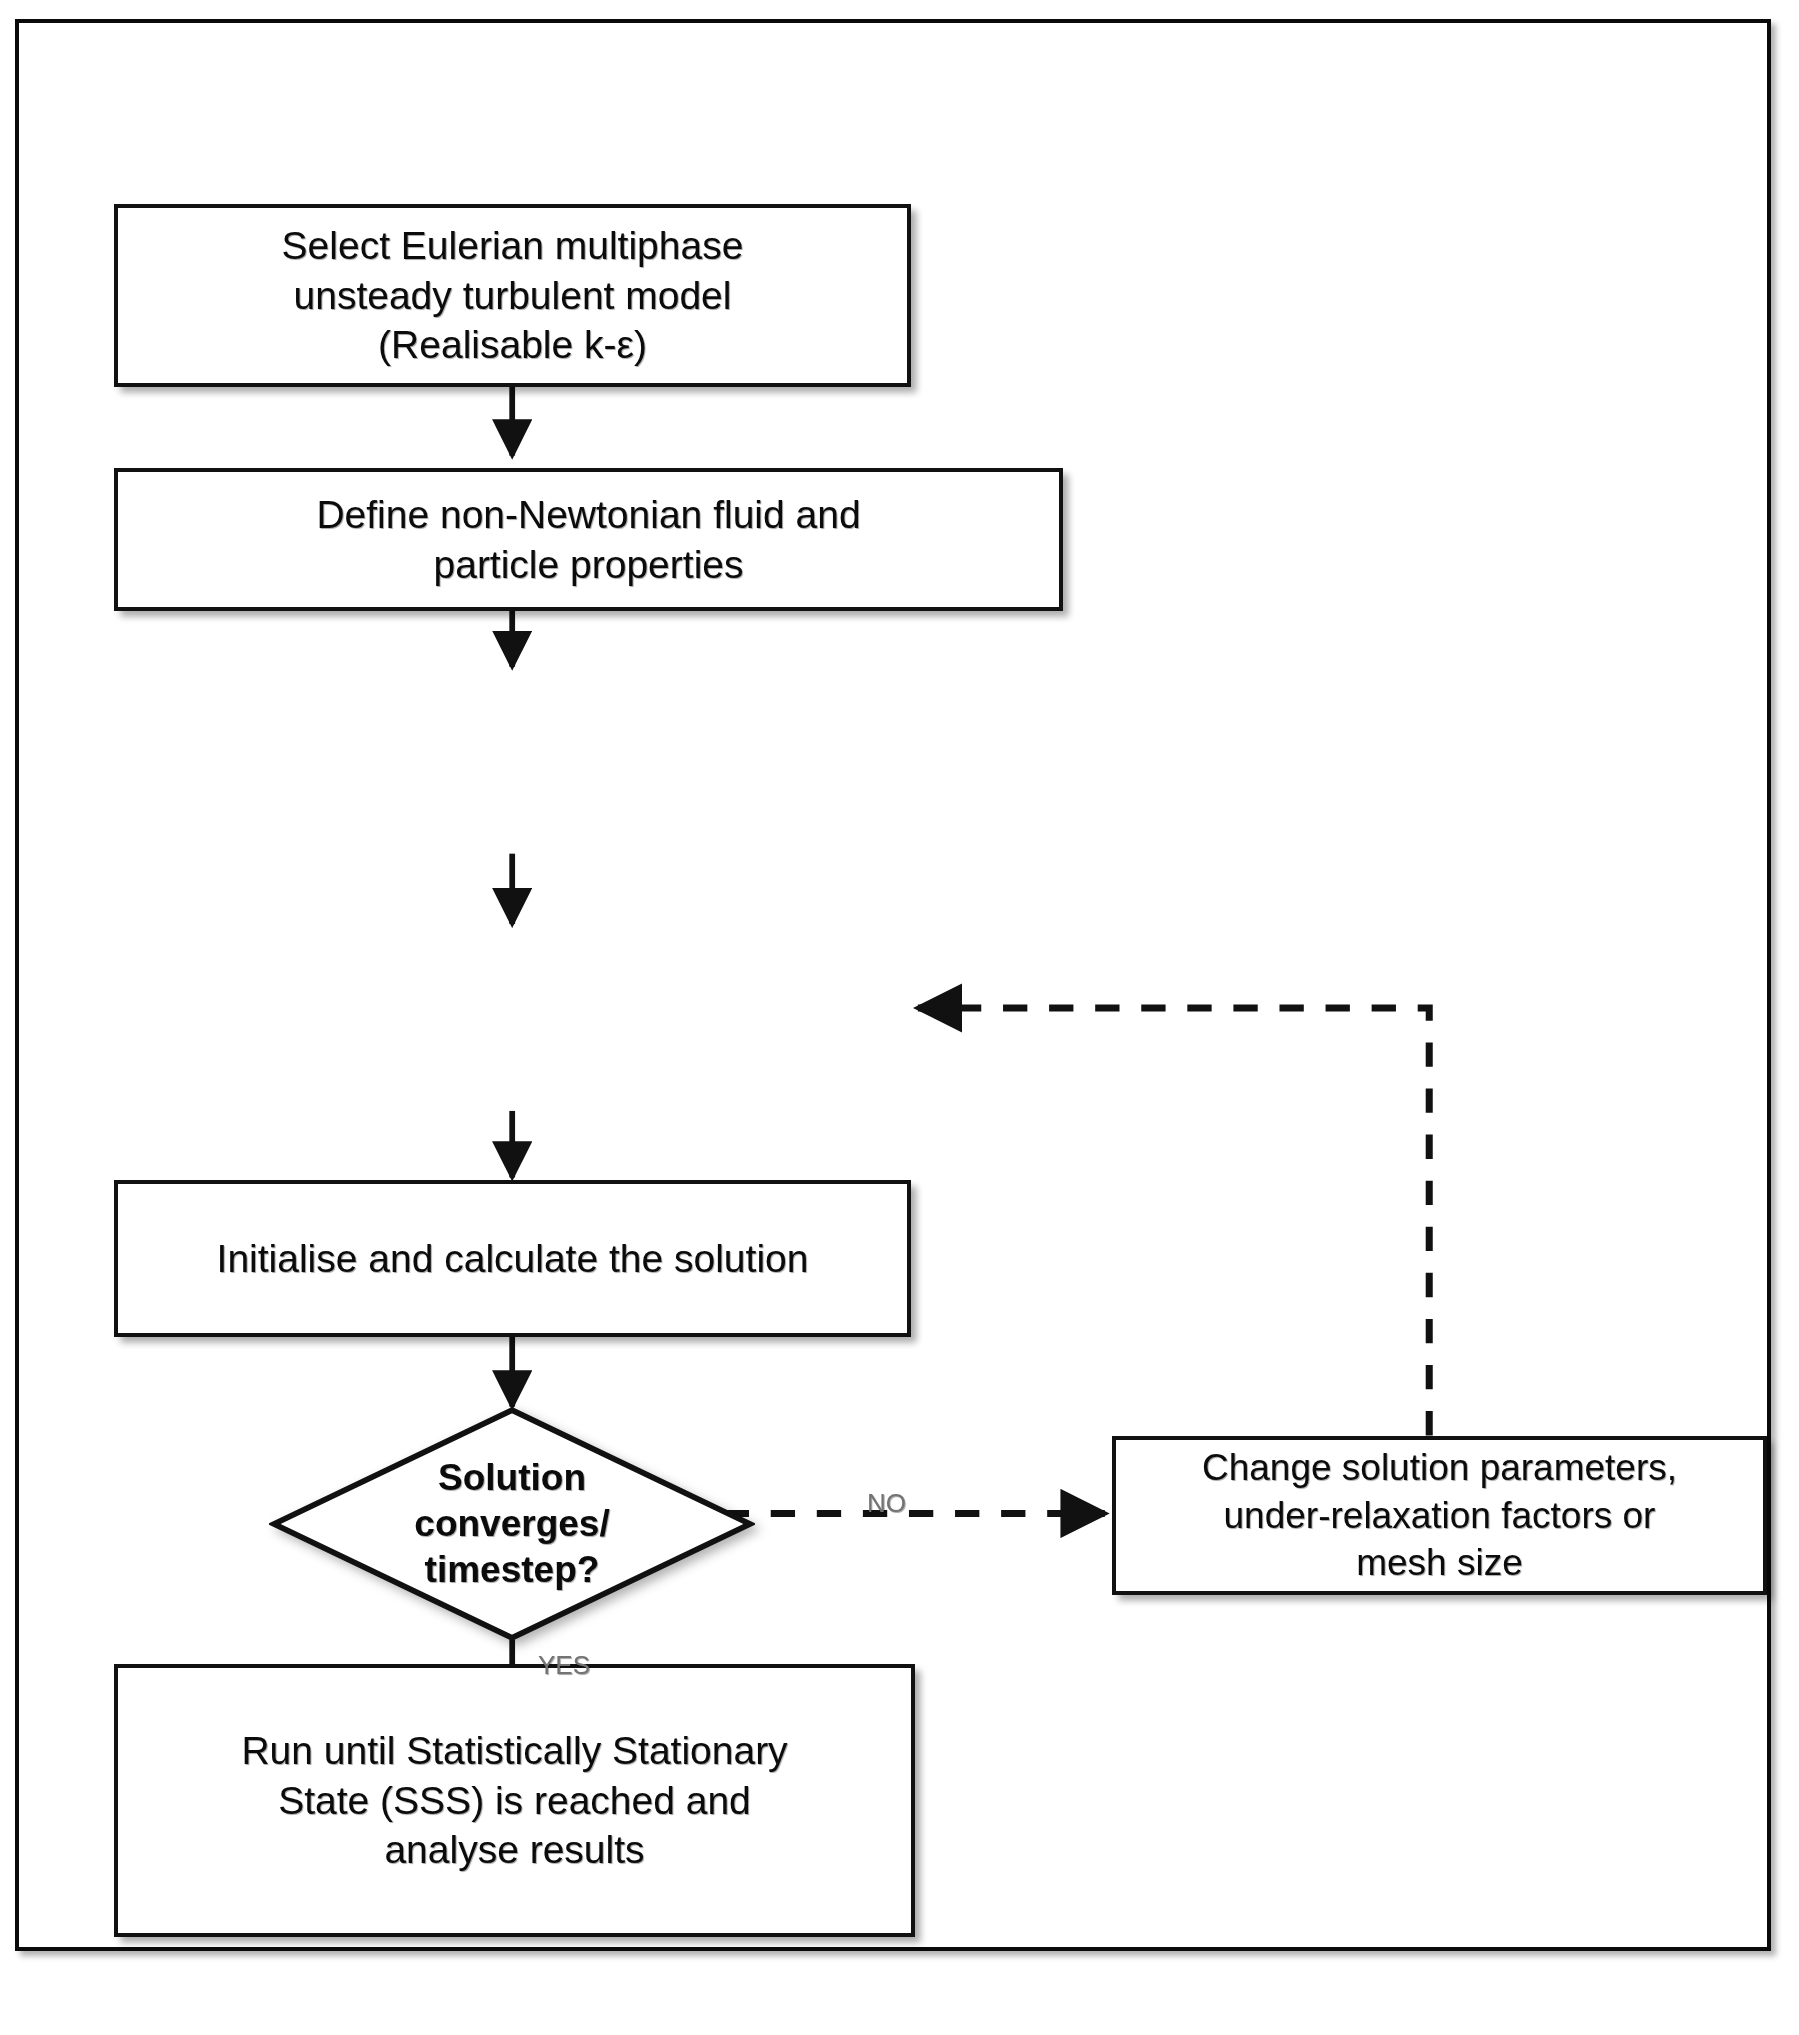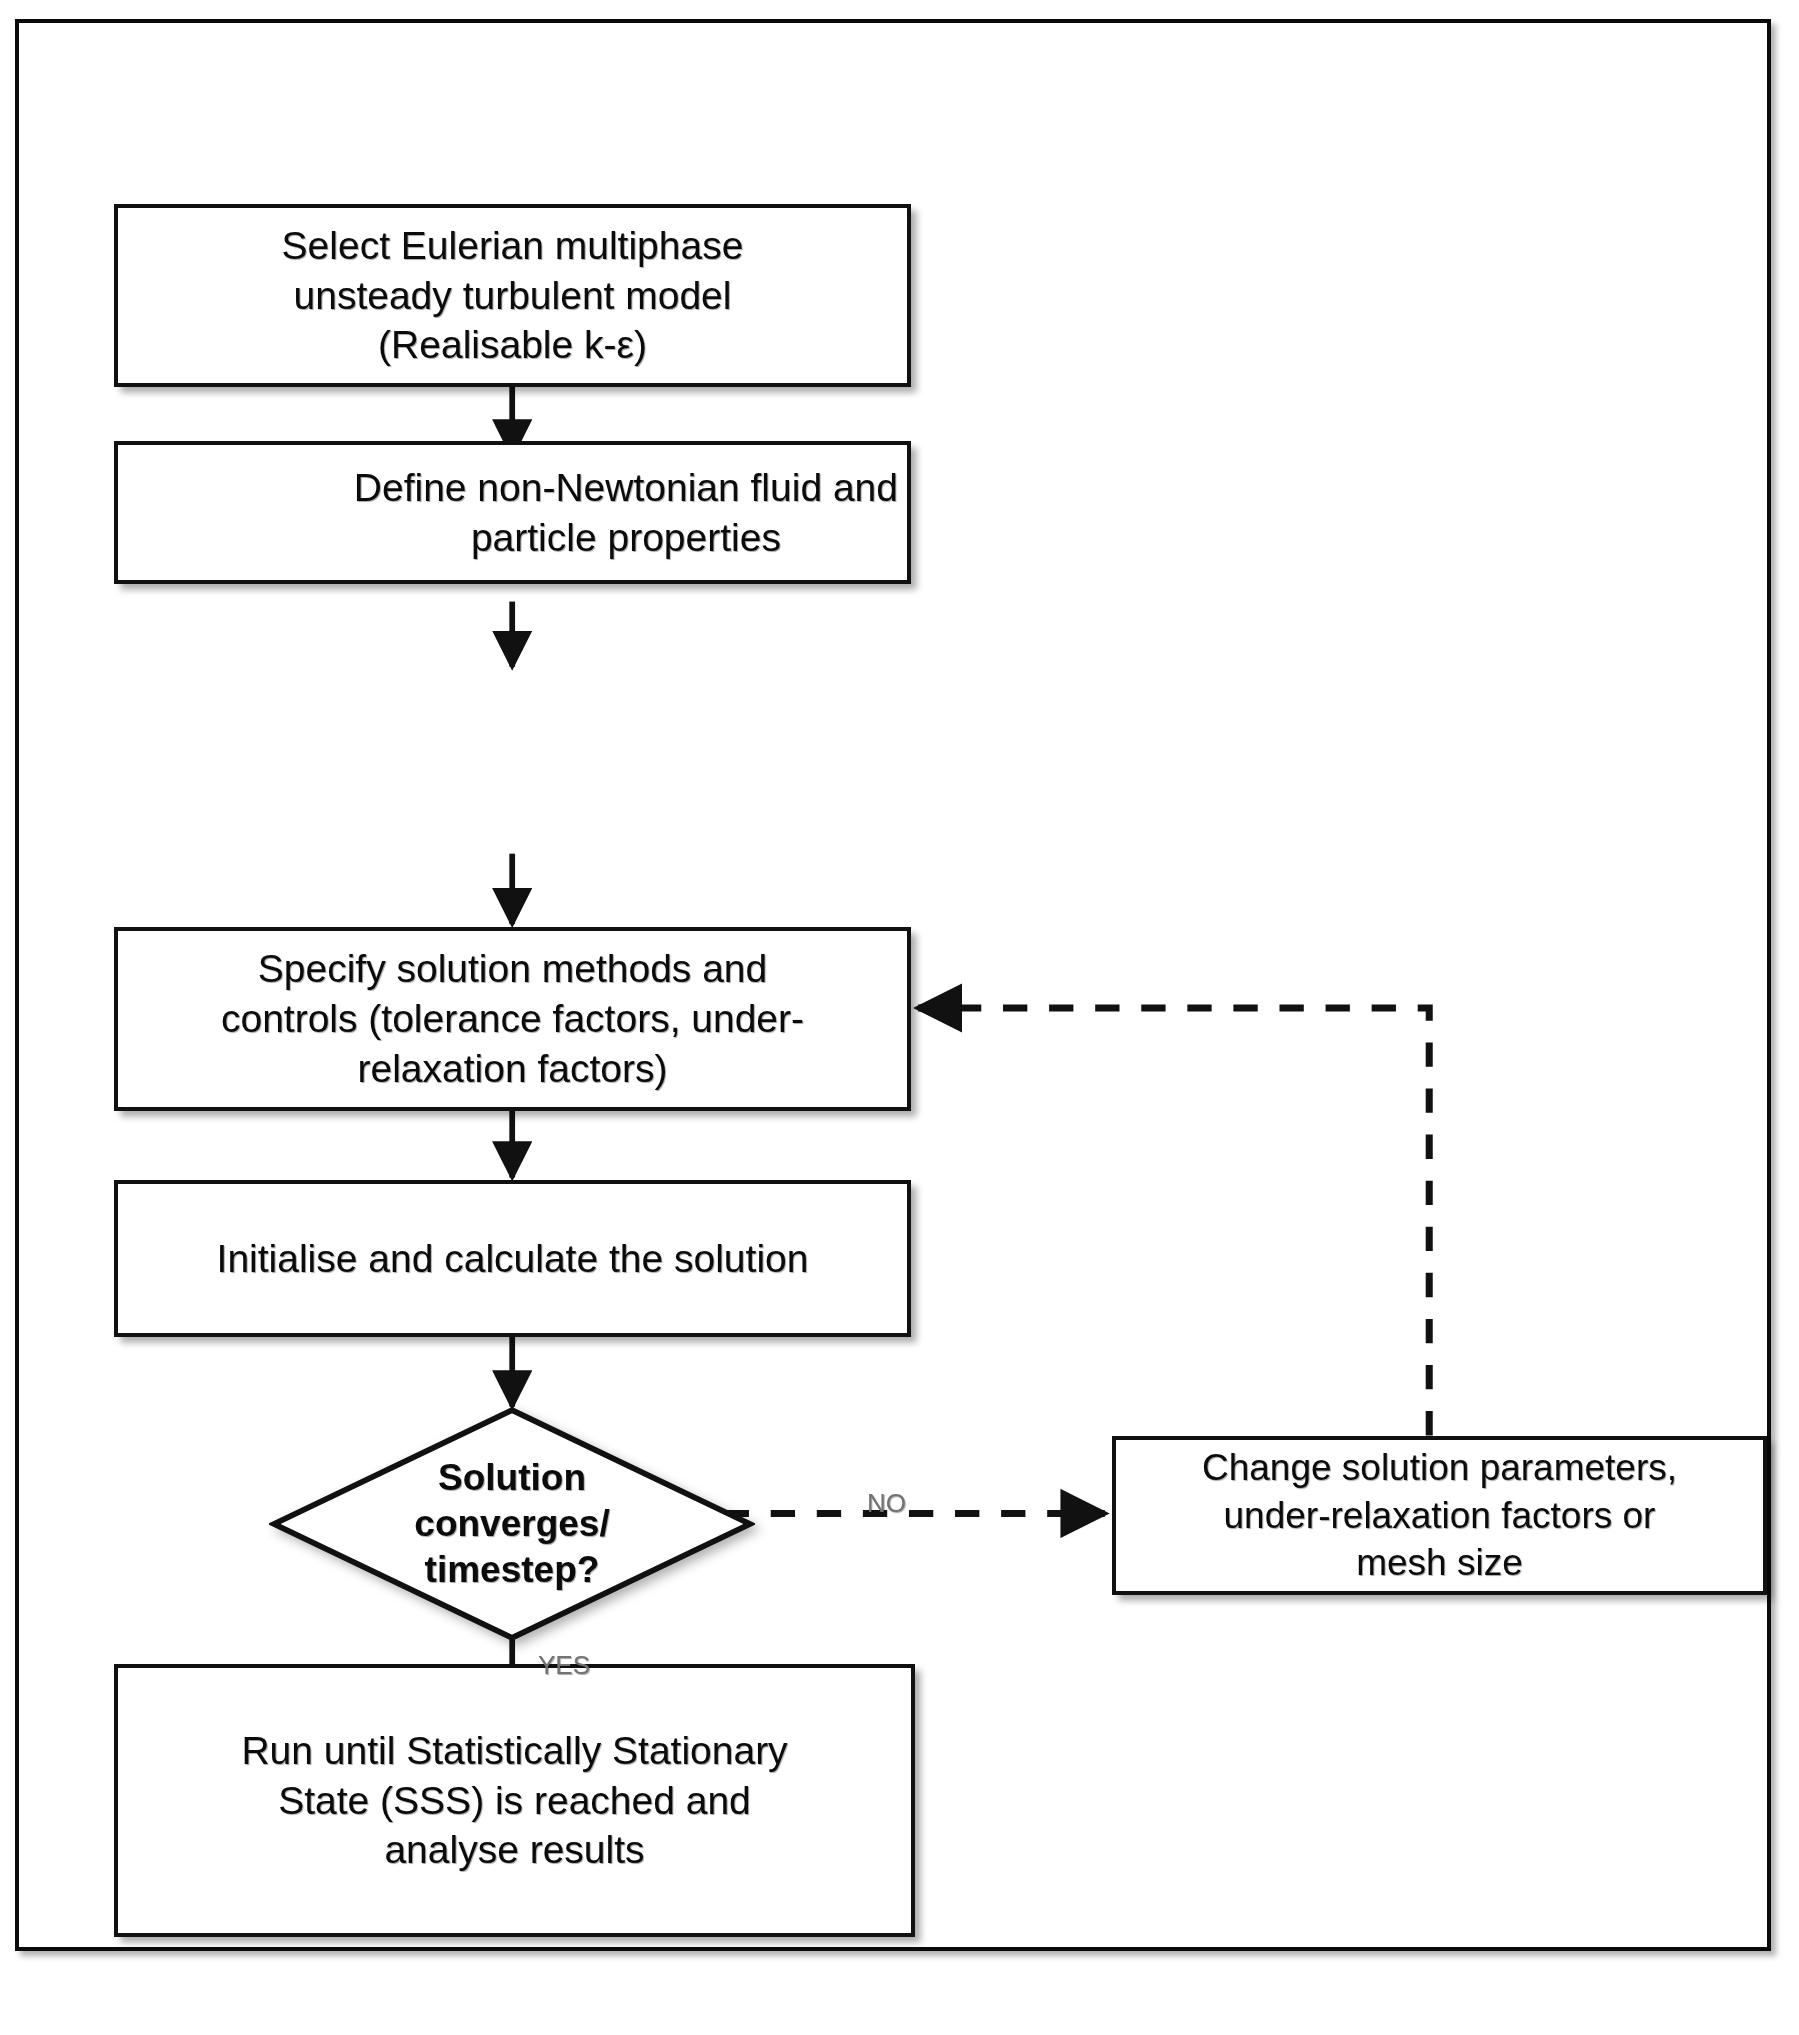--- a/index.html
+++ b/index.html
@@ -69,31 +69,26 @@
 
     <line x1="800" y1="2562" x2="800" y2="2680" stroke="#111111" stroke-width="9" marker-end="url(#ah)"></line>
   </svg>
 
   <div class="pbox" style="left:114px;top:204px;width:797px;height:183px;">
     <div class="txt">Select Eulerian multiphase
 unsteady turbulent model
 (Realisable k-ε)</div>
   </div>
 
-  <div class="pbox" style="left:114px;top:441px;width:797px;height:143px;justify-content:flex-end;">
+  <div class="pbox" style="left:114px;top:468px;width:949px;height:143px;">
     <div class="txt">Define non-Newtonian fluid and
 particle properties</div>
   </div>
 
 
-  <div class="pbox" style="left:114px;top:927px;width:797px;height:184px;">
-    <div class="txt">Specify solution methods and
-controls (tolerance factors, under-
-relaxation factors)</div>
-  </div>
 
   <div class="pbox" style="left:114px;top:1180px;width:797px;height:157px;">
     <div class="txt">Initialise and calculate the solution</div>
   </div>
 
   <div class="diamond-wrap" style="left:269px;top:1405px;width:486px;height:238px;font-weight:bold;">
     <svg width="486" height="238" viewBox="0 0 760 372">
       <polygon points="380,8 752,186 380,364 8,186" fill="#ffffff" stroke="#111111" stroke-width="9"></polygon>
     </svg>
     <div class="diamond-label">Solution

